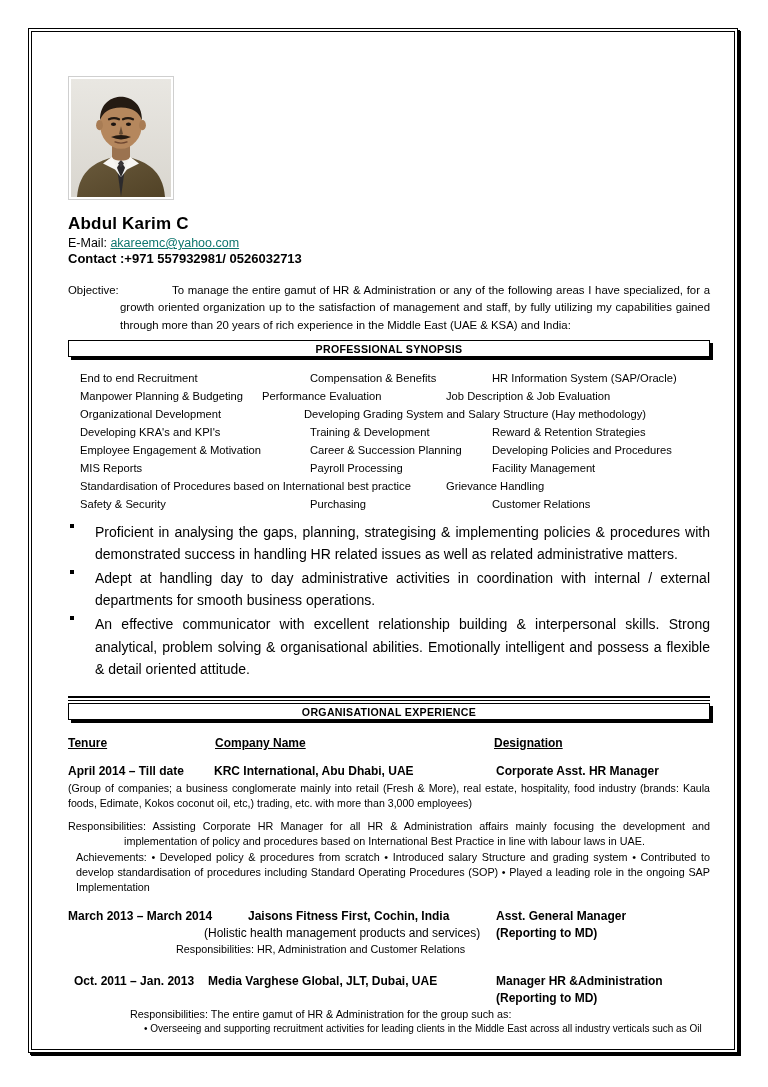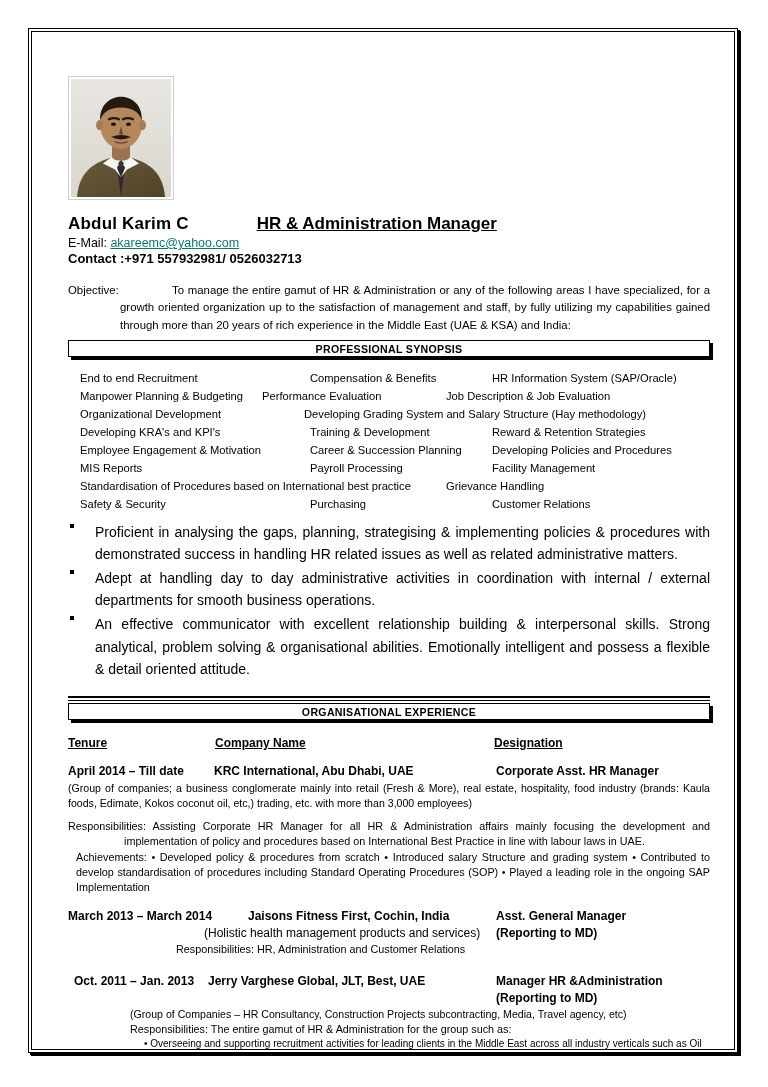--- a/index.html
+++ b/index.html
@@ -258,21 +258,20 @@
 
         <path d="M44 64 q6 2.4 12 0" stroke="#6e4630" stroke-width="1.4" fill="none" stroke-linecap="round"></path>
 
         <path d="M41 79 L32 86 L44 92 L50 100 Z" fill="#f7f6f3"></path>
         <path d="M59 79 L68 86 L56 92 L50 100 Z" fill="#f7f6f3"></path>
       </svg>
     </div>
 
     <div class="name-row">
       <div class="cand-name">Abdul Karim C</div>
-      <div class="cand-title">HR &amp; Administration Manager</div>
     </div>
     <div class="email-row">
       <span>E-Mail:</span>
       <a class="email-link" href="#">akareemc@yahoo.com</a>
     </div>
     <div class="contact-row">Contact :+971 557932981/ 0526032713</div>
 
     <div class="objective">
       <span class="obj-label">Objective:</span>
       <span class="obj-body">To manage the entire gamut of HR &amp; Administration or any of the following areas I have specialized, for a growth oriented organization up to the satisfaction of management and staff, by fully utilizing my capabilities gained through more than 20 years of rich experience in the Middle East (UAE &amp; KSA) and India:</span>
@@ -380,27 +379,26 @@
         <span>Responsibilities:</span>
         <span>HR, Administration and Customer Relations</span>
       </div>
     </div>
 
     <div style="height:12px"></div>
 
     <div class="job">
       <div class="job-title-row">
         <span class="jt-date" style="left:6px">Oct. 2011 – Jan. 2013</span>
-        <span class="jt-company" style="left:140px">Jerry Varghese Global, JLT, Best, UAE</span>
+        <span class="jt-company" style="left:140px">Media Varghese Global, JLT, Dubai, UAE</span>
         <span class="jt-desig" style="left:428px">Manager HR &amp;Administration</span>
       </div>
       <div class="job-title-row" style="height:16px">
         <span style="left:428px">(Reporting to MD)</span>
       </div>
-      <div class="job-note" style="padding-left:62px">(Group of Companies – HR Consultancy, Construction Projects subcontracting, Media, Travel agency, etc)</div>
       <div class="job-resp" style="padding-left:62px">
         <span>Responsibilities:</span>
         <span>The entire gamut of HR &amp; Administration for the group such as:</span>
       </div>
       <div class="tiny" style="padding-left:76px">• Overseeing and supporting recruitment activities for leading clients in the Middle East across all industry verticals such as Oil</div>
     </div>
 
   </div>
  </div>
 </div>

